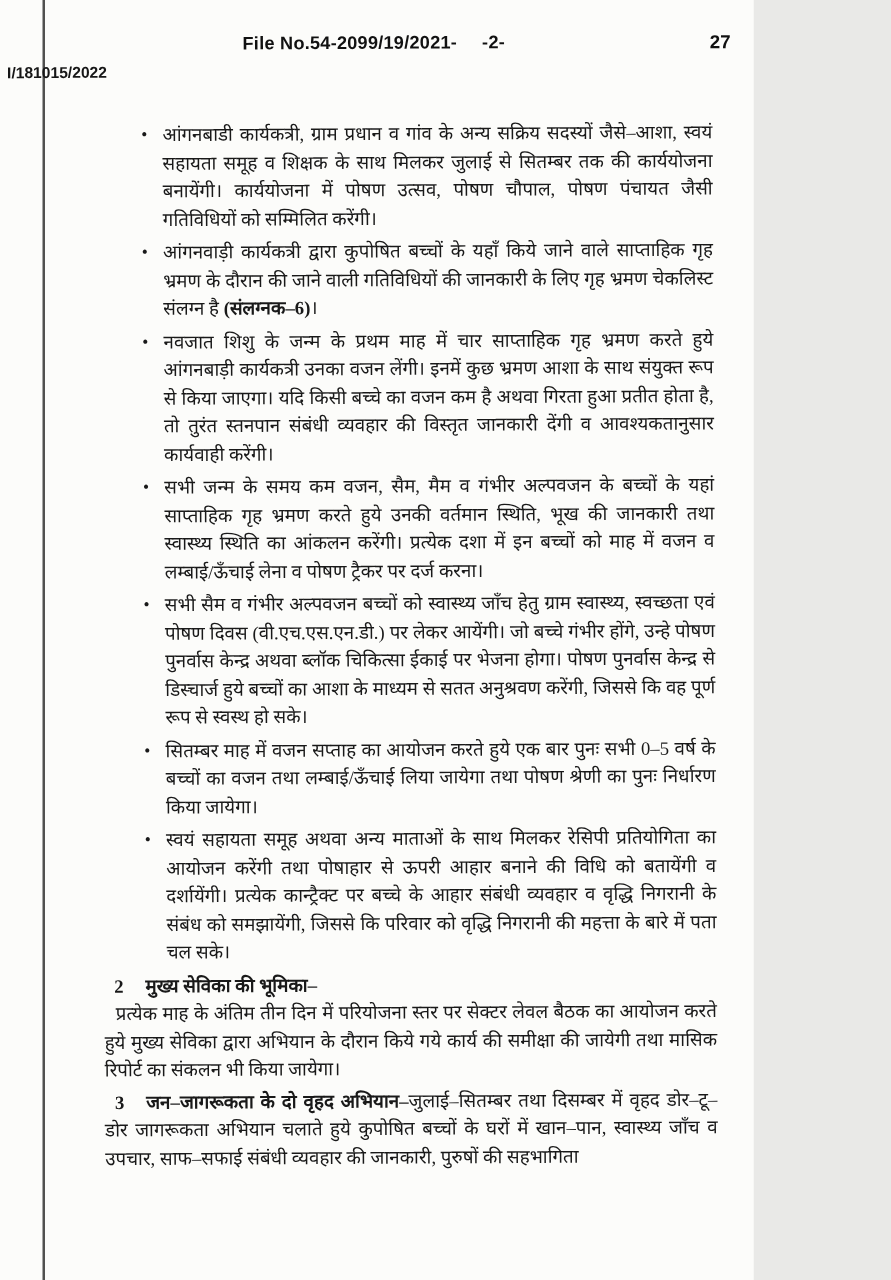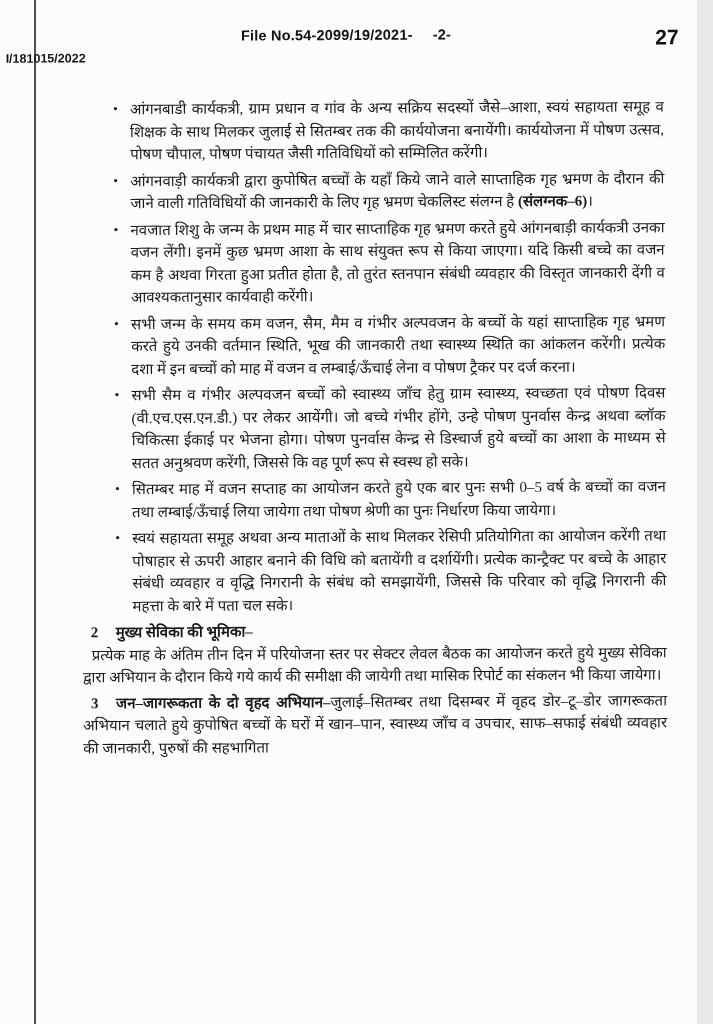--- a/index.html
+++ b/index.html
@@ -3,21 +3,21 @@
 <meta charset="utf-8">
 <style>
   * { margin: 0; padding: 0; box-sizing: border-box; }
   html, body { width: 713px; height: 1024px; }
   body {
     background: #e9e9e7;
     font-family: "Liberation Serif", serif;
   }
   .page {
     position: relative;
-    width: 697px;
+    width: 603px;
     height: 1024px;
     background: #fcfcfa;
     overflow: hidden;
     color: #1c1c1c;
   }
   .tilt {
     position: absolute;
     inset: 0;
     transform: rotate(-0.3deg);
     transform-origin: 50% 50%;
@@ -43,21 +43,21 @@
     color: #111;
     letter-spacing: .2px;
   }
   .file-no .sheet-label { margin-left: 20px; }
   .page-no {
     position: absolute;
     top: 27px;
     right: 16px;
     font-family: "Liberation Sans", sans-serif;
     font-weight: bold;
-    font-size: 21px;
+    font-size: 15px;
     color: #111;
   }
   .doc-ref {
     position: absolute;
     top: 50px;
     left: 8px;
     font-family: "Liberation Sans", sans-serif;
     font-weight: bold;
     font-size: 12.5px;
     color: #161616;

